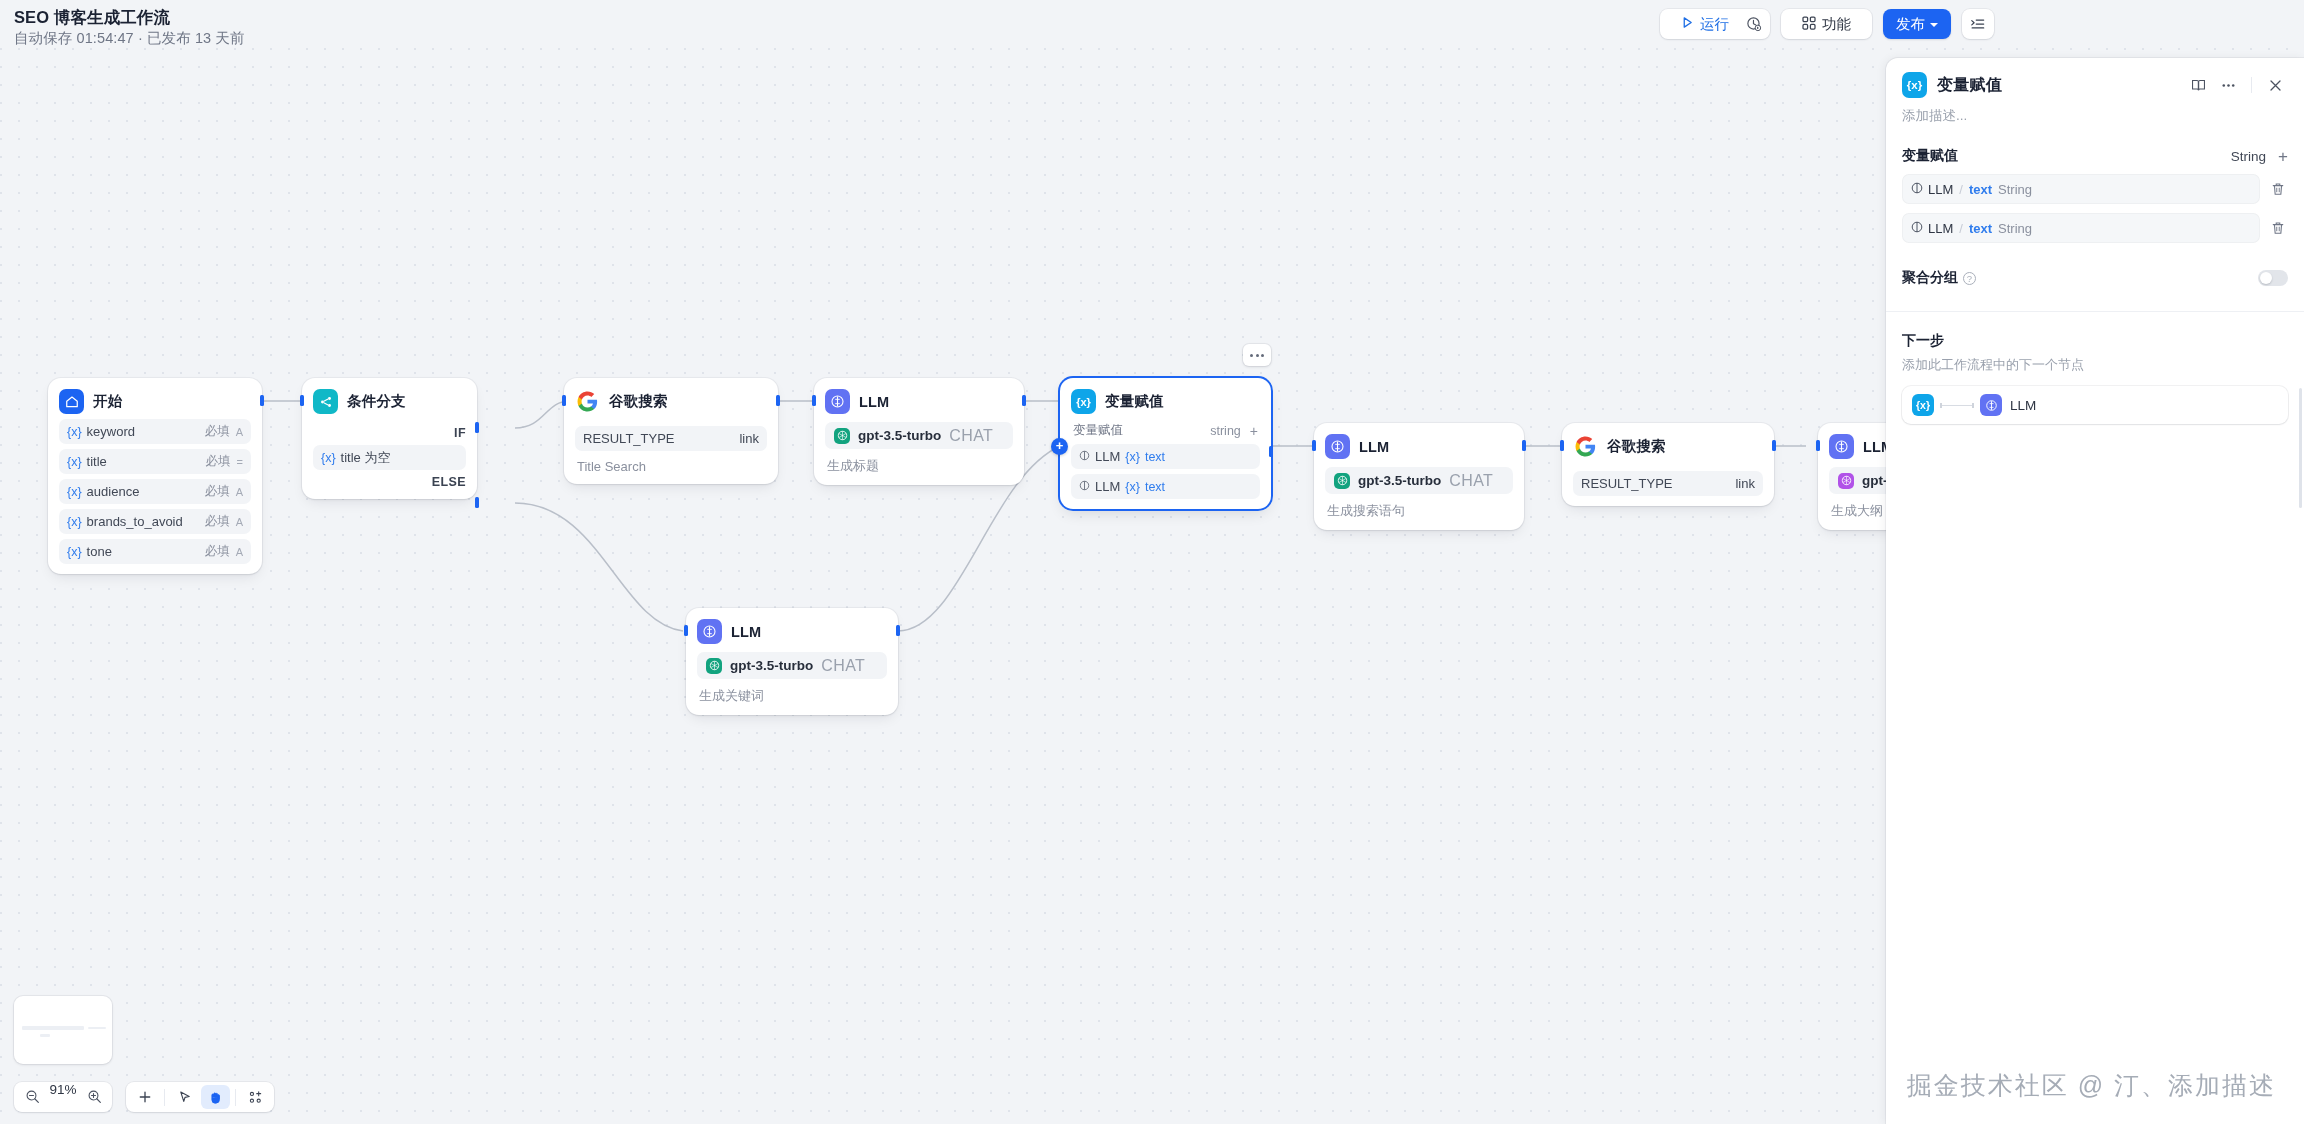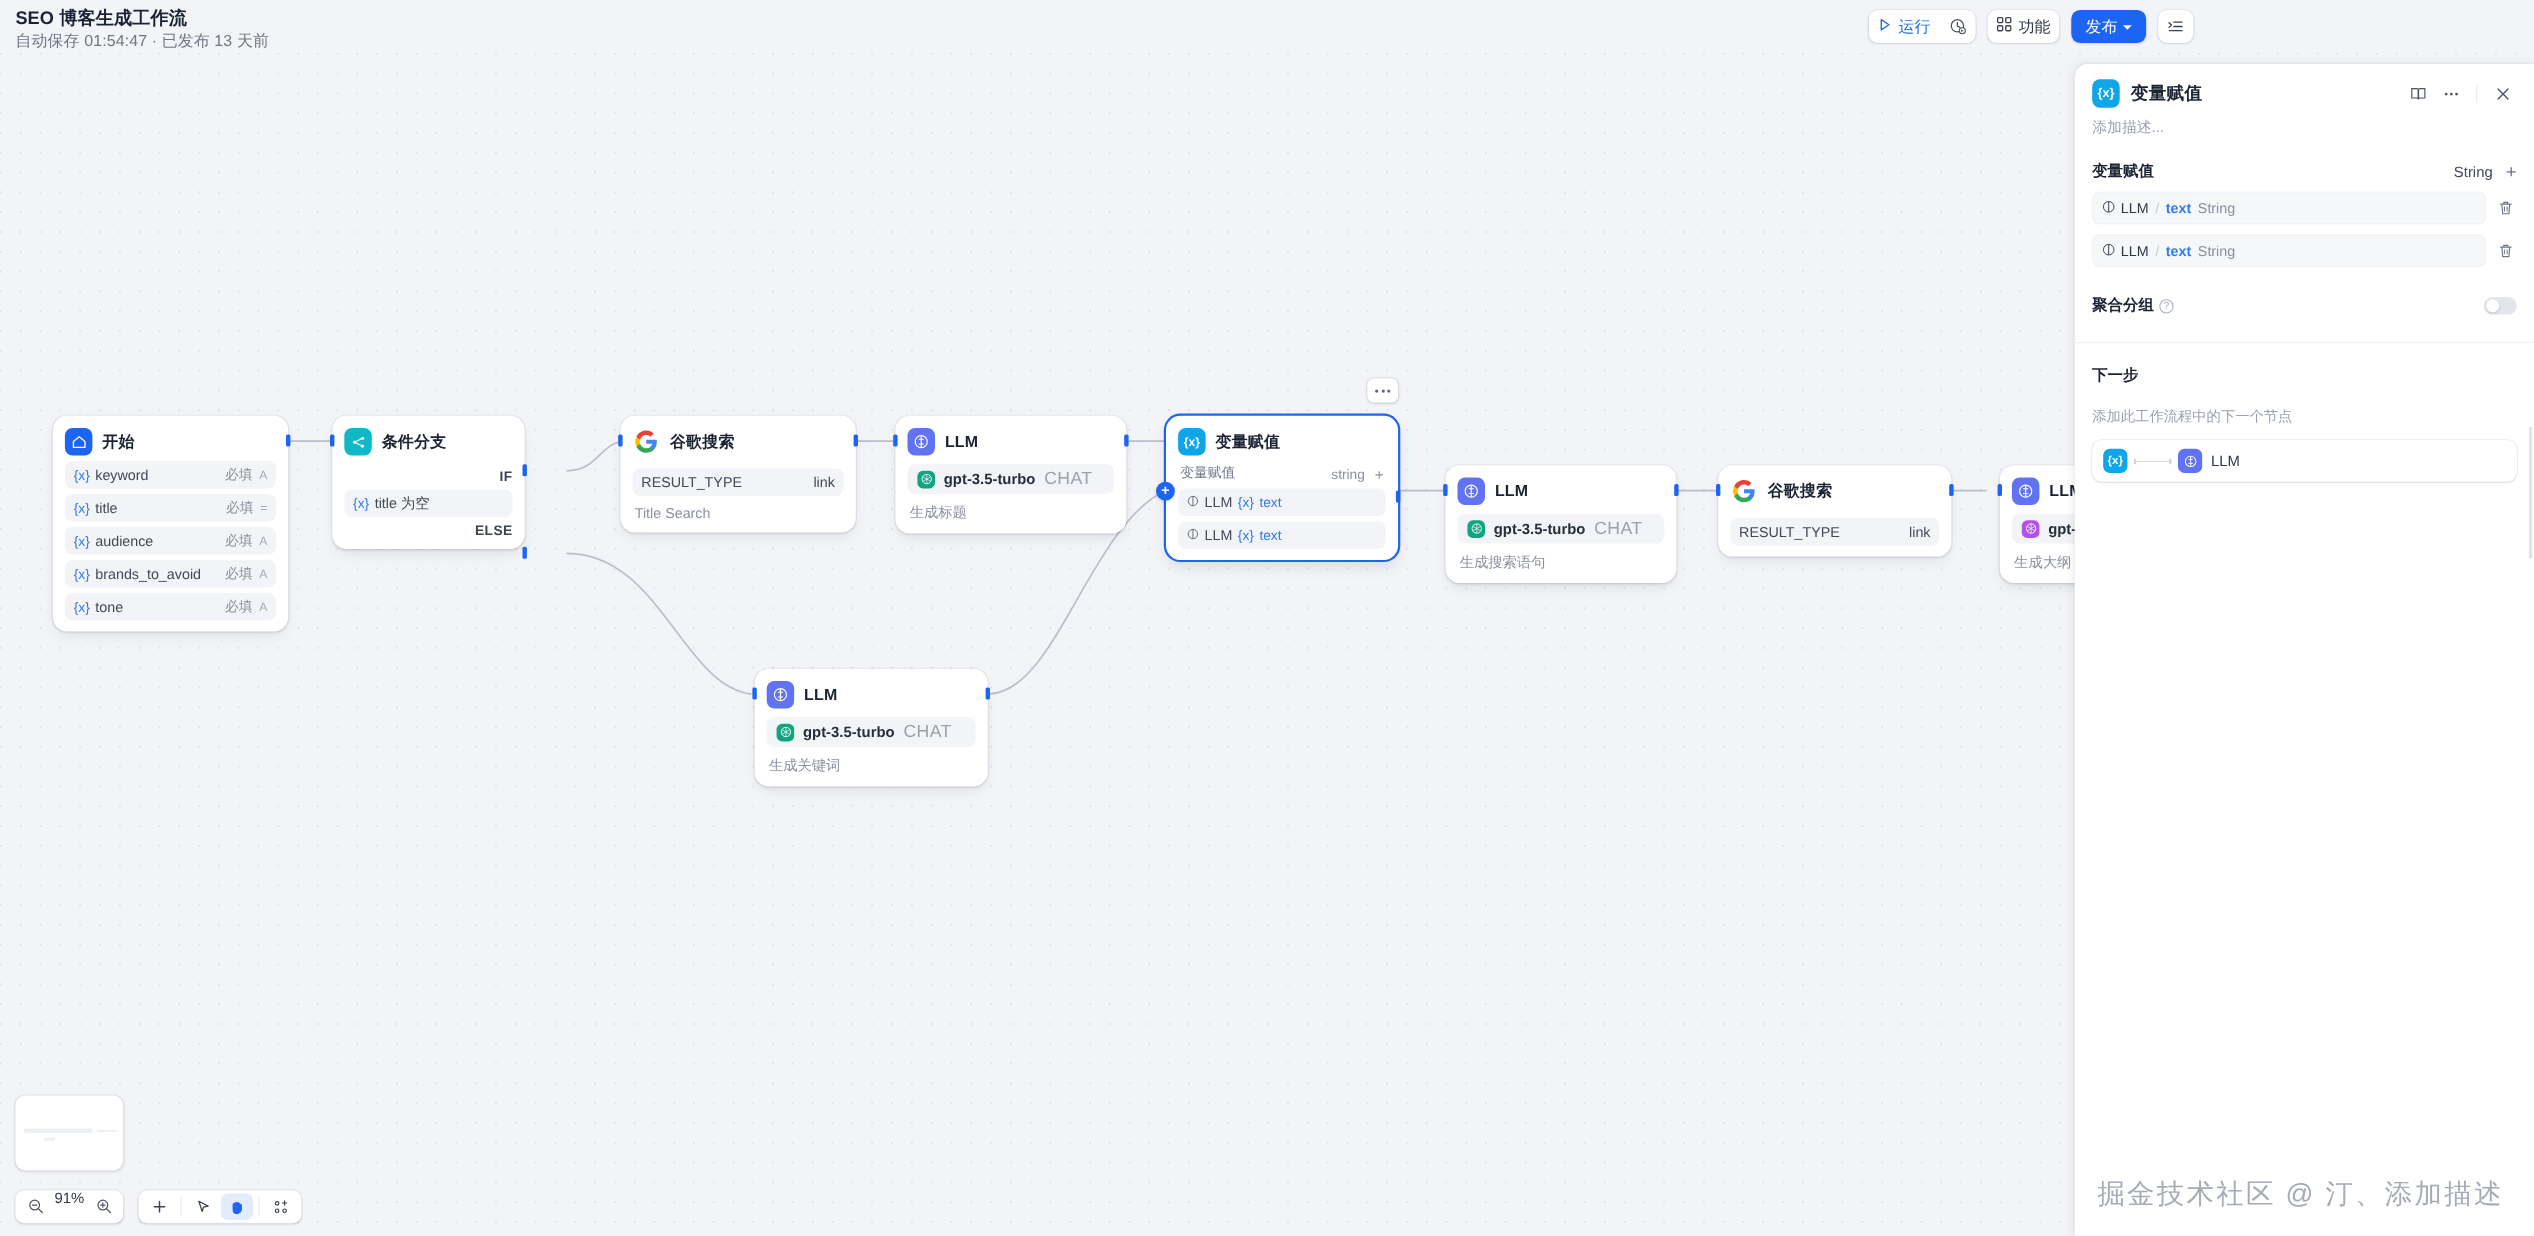--- a/index.html
+++ b/index.html
@@ -26,21 +26,21 @@
     letter-spacing: .1px;
   }
   #top-actions {
     position: absolute; right: 14px; top: 9px; display: flex; align-items: center; gap: 11px;
   }
   .tb-group {
     display: flex; align-items: center; height: 30px; background: #fff;
     border-radius: 8px; box-shadow: 0 1px 2px rgba(16,24,40,.09), 0 0 0 1px rgba(16,24,40,.05);
   }
   .tb-btn {
-    display: flex; align-items: center; gap: 6px; height: 30px; padding: 0 8px;
+    display: flex; align-items: center; gap: 6px; height: 30px; padding: 0 21px;
     font-size: 14.5px; color: #2f3644; cursor: pointer; border-radius: 8px;
     white-space: nowrap;
   }
   .tb-btn.run { color: #1f6fe5; font-weight: 500; padding-right: 9px; }
   .tb-icononly { display:flex; align-items:center; justify-content:center; width: 32px; height: 30px; cursor: pointer; }
   #publish-btn {
     display: flex; align-items: center; gap: 5px; height: 30px; padding: 0 13px;
     background: #1c64f2; color: #fff; font-size: 14.5px; font-weight: 500;
     border-radius: 8px; cursor: pointer;
     box-shadow: 0 1px 2px rgba(16,24,40,.12);
@@ -178,21 +178,21 @@
   }
   .toggle {
     margin-left: auto; width: 30px; height: 16px; border-radius: 9px; background: #e2e5ea;
     position: relative; cursor: pointer;
   }
   .toggle::after { content:""; position:absolute; left: 2px; top: 2px; width: 12px; height: 12px; border-radius:50%; background:#fff; box-shadow: 0 1px 2px rgba(16,24,40,.2); }
 
   #panel-divider { height: 1px; background: #eef0f4; margin: 24px 0 0 0; }
   .next-wrap { padding: 20px 16px 0 16px; }
   .next-title { font-size: 14px; font-weight: bold; color: #1b2233; }
-  .next-desc { font-size: 13px; color: #9aa1ad; margin-top: 20px; }
+  .next-desc { font-size: 13px; color: #9aa1ad; margin-top: 6px; }
   #next-node {
     margin-top: 12px; height: 38px; border-radius: 9px; background: #fff;
     box-shadow: 0 1px 2px rgba(16,24,40,.07), 0 0 0 1px rgba(16,24,40,.06);
     display: flex; align-items: center; padding: 0 10px; gap: 0; cursor: pointer;
   }
   .nn-chip { width: 22px; height: 22px; border-radius: 6px; display:flex; align-items:center; justify-content:center; color:#fff; font-size: 10.5px; font-weight:bold; }
   .nn-line { width: 34px; height: 1px; background: #d8dce3; margin: 0 6px; position: relative; }
   .nn-line::before, .nn-line::after { content:""; position:absolute; top:-2px; width:2px; height:5px; background:#cfd4dc; }
   .nn-line::before { left: 0; } .nn-line::after { right: 0; }
   .nn-label { font-size: 13.5px; color: #2f3644; font-weight: 500; margin-left: 8px; }

